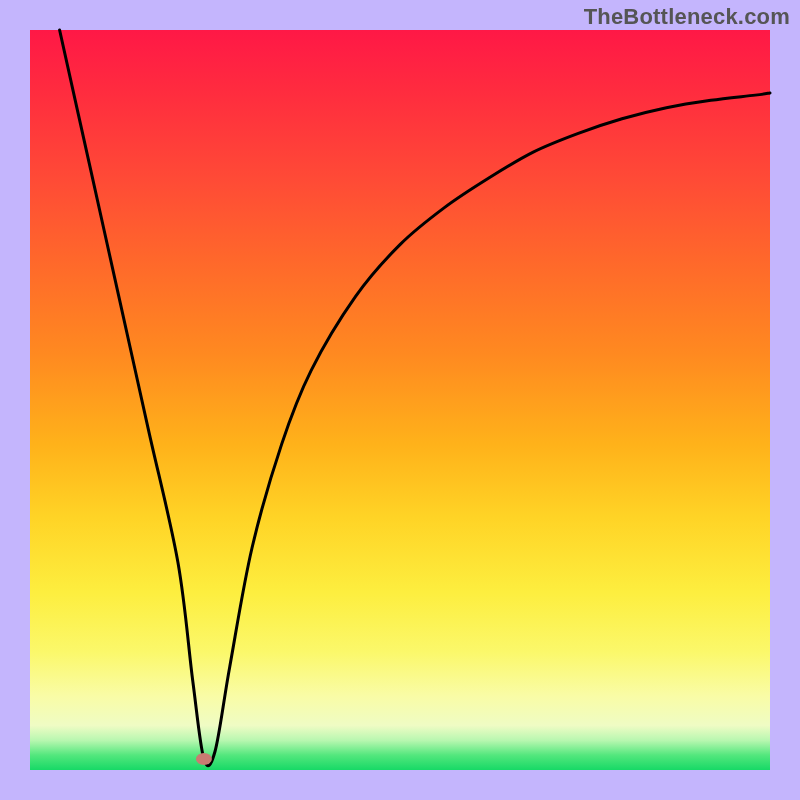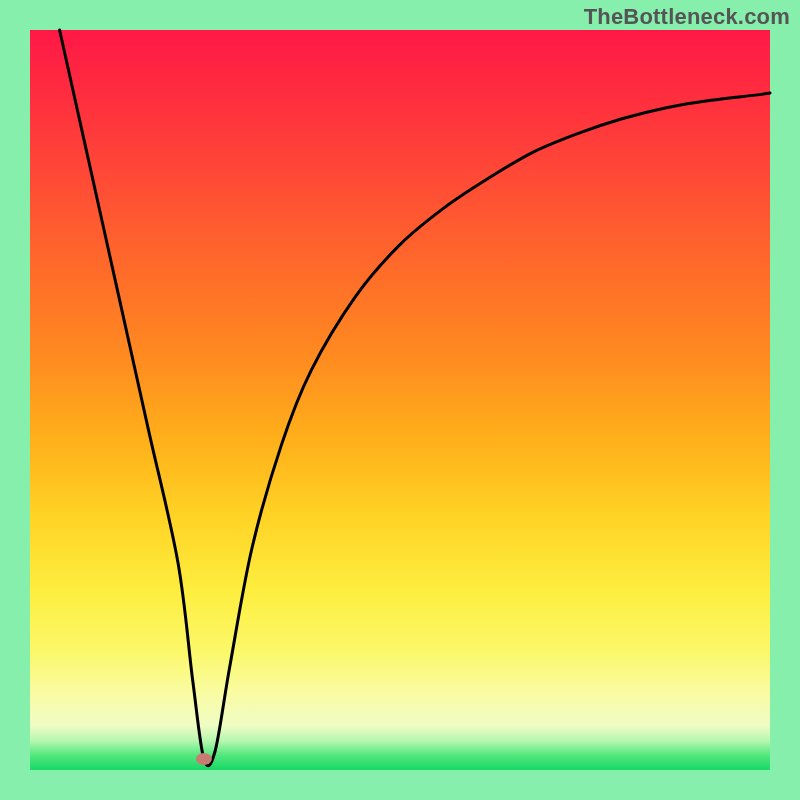--- a/index.html
+++ b/index.html
@@ -8,21 +8,21 @@
     width: 800px;
     height: 800px;
     background: #000;
     overflow: hidden;
     font-family: Arial, Helvetica, sans-serif;
   }
   .outer {
     position: relative;
     width: 800px;
     height: 800px;
-    background: #86efac;
+    background: #c4b5fd;
   }
   .plot-area {
     position: absolute;
     left: 30px;
     top: 30px;
     width: 740px;
     height: 740px;
     
     background: linear-gradient(
       to bottom,

